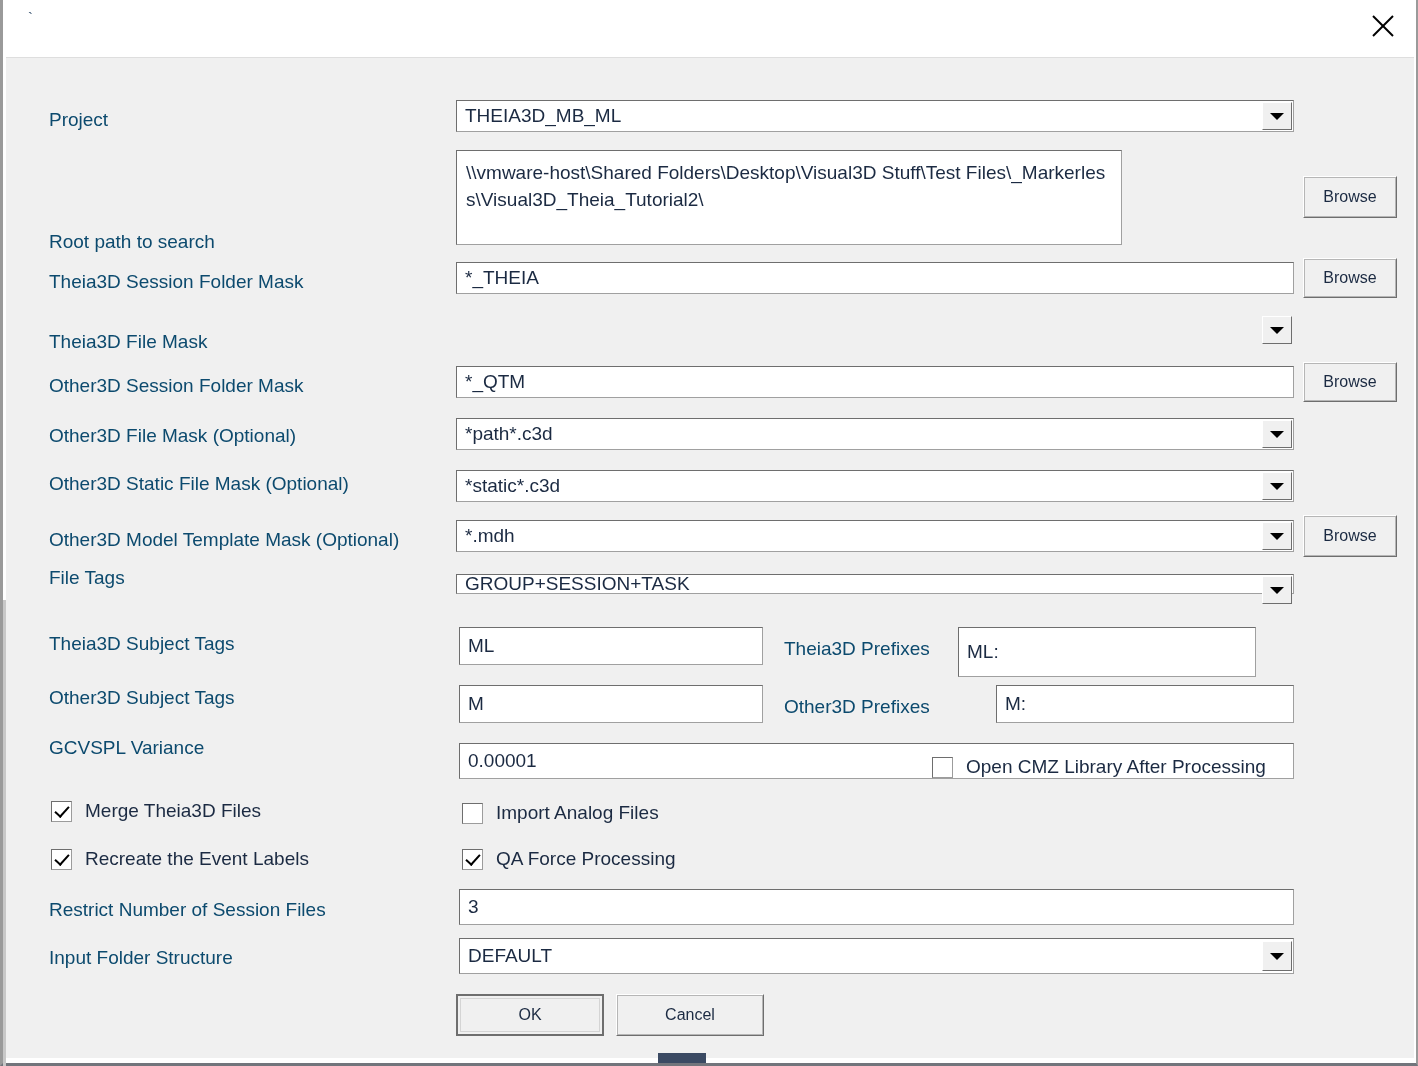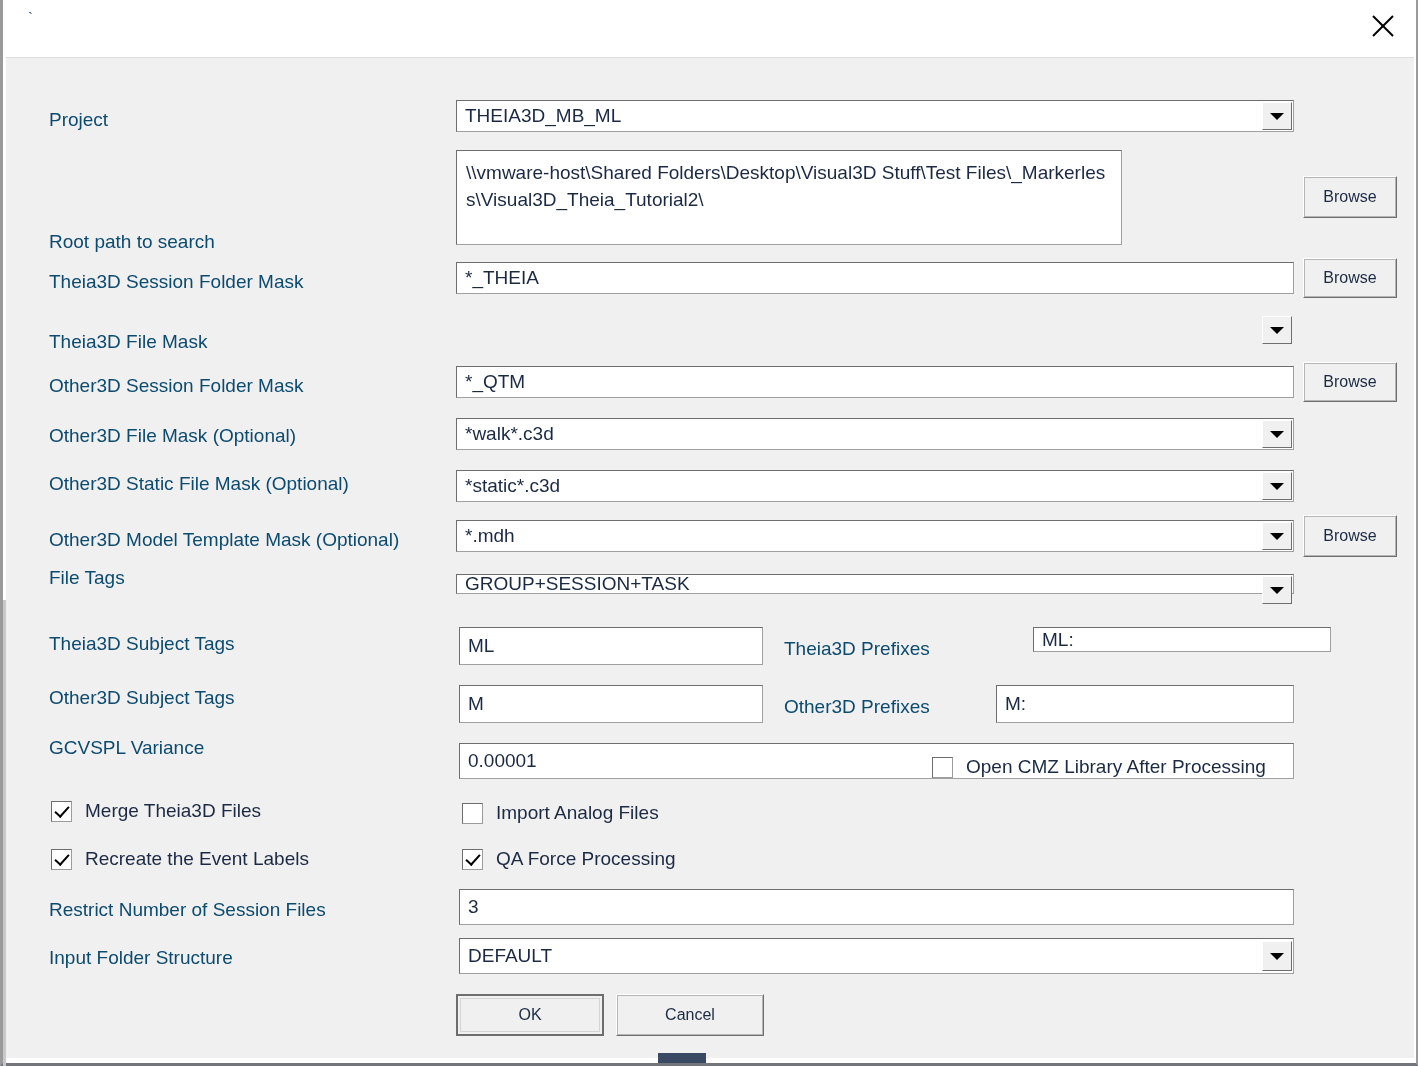--- a/index.html
+++ b/index.html
@@ -234,21 +234,21 @@
     <div class="lbl" style="left:43px; top:274px;">Theia3D File Mask</div>
     <div class="arrow-btn" style="left:1256px; top:258px; height:28px;">
       <span class="tri"></span>
     </div>
 
     <div class="lbl" style="left:43px; top:318px;">Other3D Session Folder Mask</div>
     <div class="field" style="left:450px; top:308px; width:838px; height:32px;">*_QTM</div>
     <div class="btn" style="left:1297px; top:304px; width:94px; height:40px;">Browse</div>
 
     <div class="lbl" style="left:43px; top:368px;">Other3D File Mask (Optional)</div>
-    <div class="field combo" style="left:450px; top:360px; width:838px; height:32px;">*walk*.c3d</div>
+    <div class="field combo" style="left:450px; top:360px; width:838px; height:32px;">*path*.c3d</div>
     <div class="arrow-btn" style="left:1256px; top:362px; height:28px;">
       <span class="tri"></span>
     </div>
 
     <div class="lbl" style="left:43px; top:416px;">Other3D Static File Mask (Optional)</div>
     <div class="field combo" style="left:450px; top:412px; width:838px; height:32px;">*static*.c3d</div>
     <div class="arrow-btn" style="left:1256px; top:414px; height:28px;">
       <span class="tri"></span>
     </div>
 
@@ -261,21 +261,21 @@
 
     <div class="lbl" style="left:43px; top:510px;">File Tags</div>
     <div class="field combo" style="left:450px; top:516px; width:838px; height:20px;">GROUP+SESSION+TASK</div>
     <div class="arrow-btn" style="left:1256px; top:518px; height:28px;">
       <span class="tri"></span>
     </div>
 
     <div class="lbl" style="left:43px; top:576px;">Theia3D Subject Tags</div>
     <div class="field" style="left:453px; top:569px; width:304px; height:38px;">ML</div>
     <div class="lbl" style="left:778px; top:581px;">Theia3D Prefixes</div>
-    <div class="field" style="left:1027px; top:569px; width:298px; height:25px;">ML:</div>
+    <div class="field" style="left:952px; top:569px; width:298px; height:50px;">ML:</div>
 
     <div class="lbl" style="left:43px; top:630px;">Other3D Subject Tags</div>
     <div class="field" style="left:453px; top:627px; width:304px; height:38px;">M</div>
     <div class="lbl" style="left:778px; top:639px;">Other3D Prefixes</div>
     <div class="field" style="left:990px; top:627px; width:298px; height:38px;">M:</div>
 
     <div class="lbl" style="left:43px; top:680px;">GCVSPL Variance</div>
     <div class="field" style="left:453px; top:685px; width:835px; height:36px;">0.00001</div>
 
     <div class="cb-wrap" style="left:45px; top:742px;">

